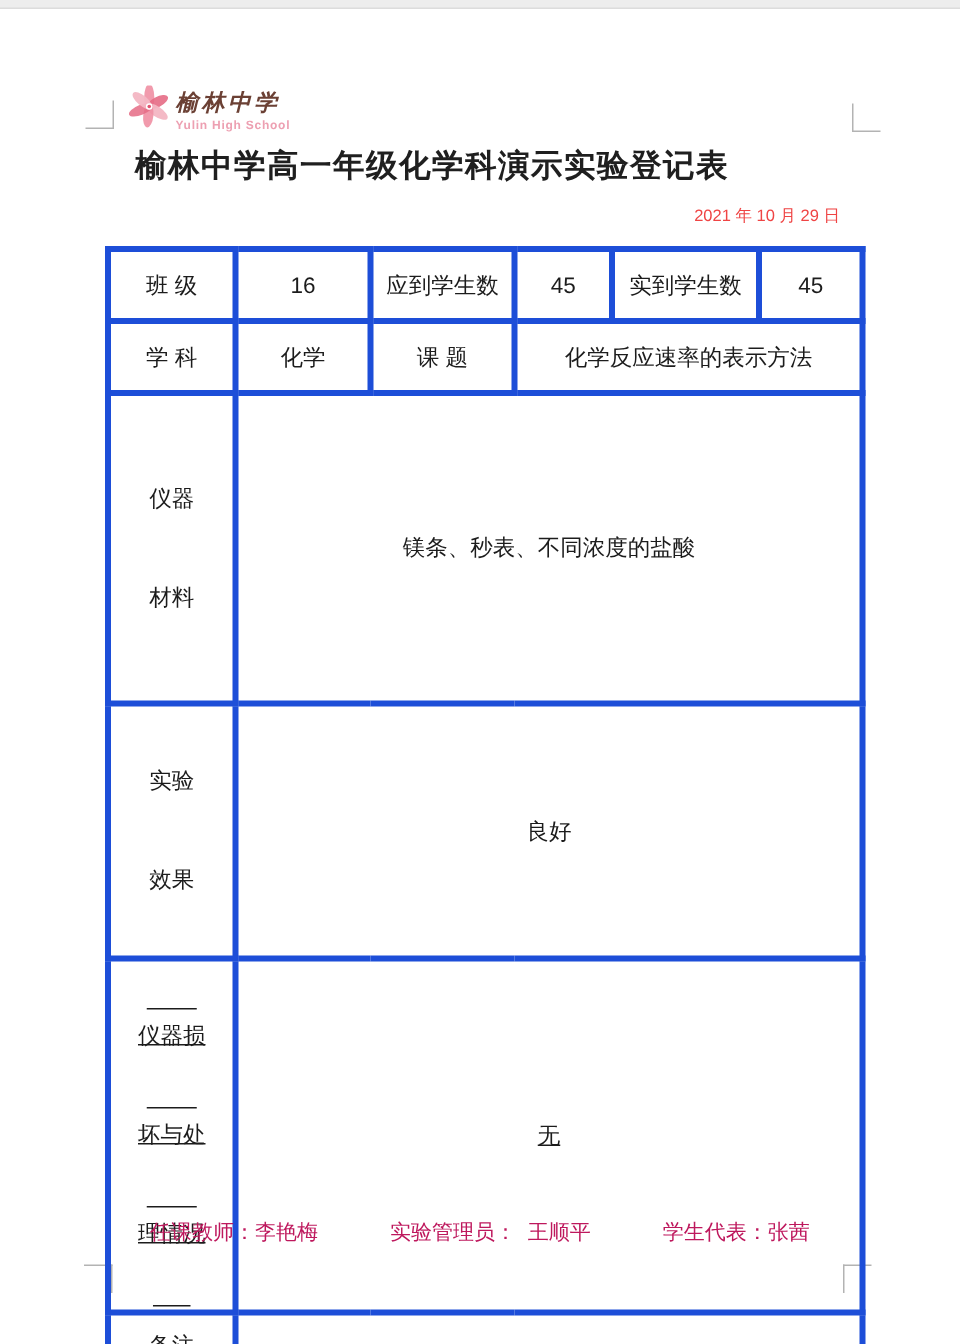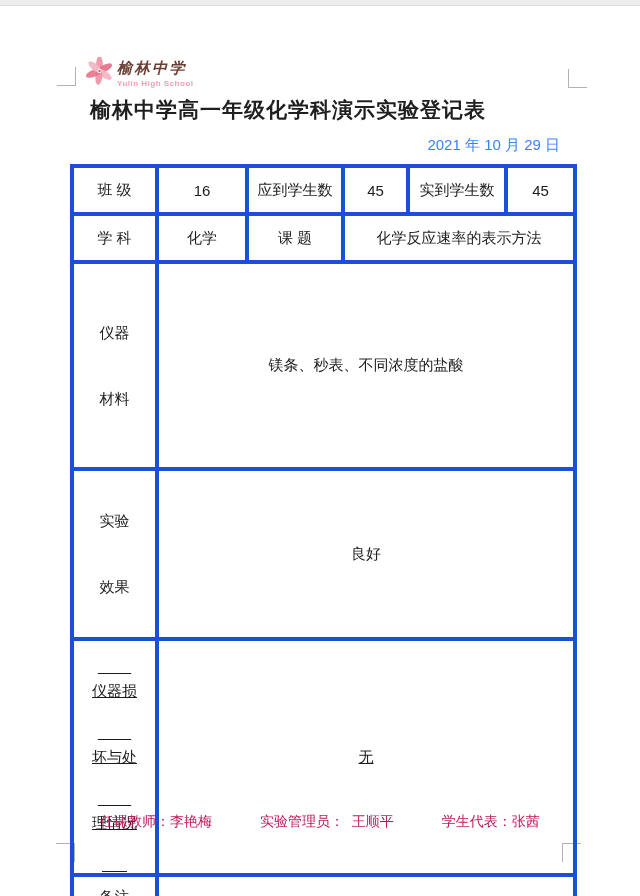--- a/index.html
+++ b/index.html
@@ -37,21 +37,21 @@
     font-size: 8px; font-weight: bold; color: #eda0b2; letter-spacing: 0.5px; margin-top: 1px;
   }
 
   .doc-title {
     position: absolute; left: 0; top: 89px; width: 576px;
     text-align: center; font-size: 21px; font-weight: 600;
     letter-spacing: 1px; color: #1f1f1f; white-space: pre;
   }
   .doc-date {
     position: absolute; top: 129px; right: 80px;
-    font-size: 15px; color: #3b82f6; white-space: pre;
+    font-size: 11px; color: #ef4444; white-space: pre;
   }
 
   
   table.reg {
     position: absolute; left: 70px; top: 157px;
     width: 503px; border-collapse: collapse; table-layout: fixed;
     font-size: 15px; color: #1c1c1c;
   }
   table.reg td {
     border: 4px solid #1d4ed8; text-align: center; vertical-align: middle;

